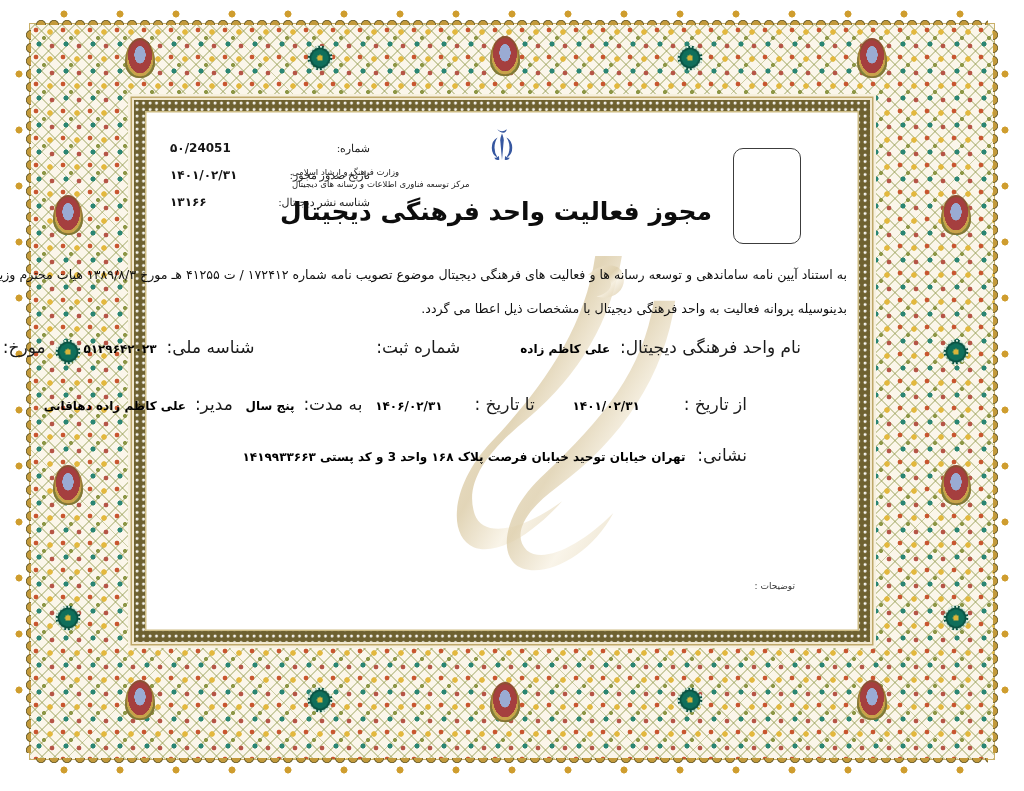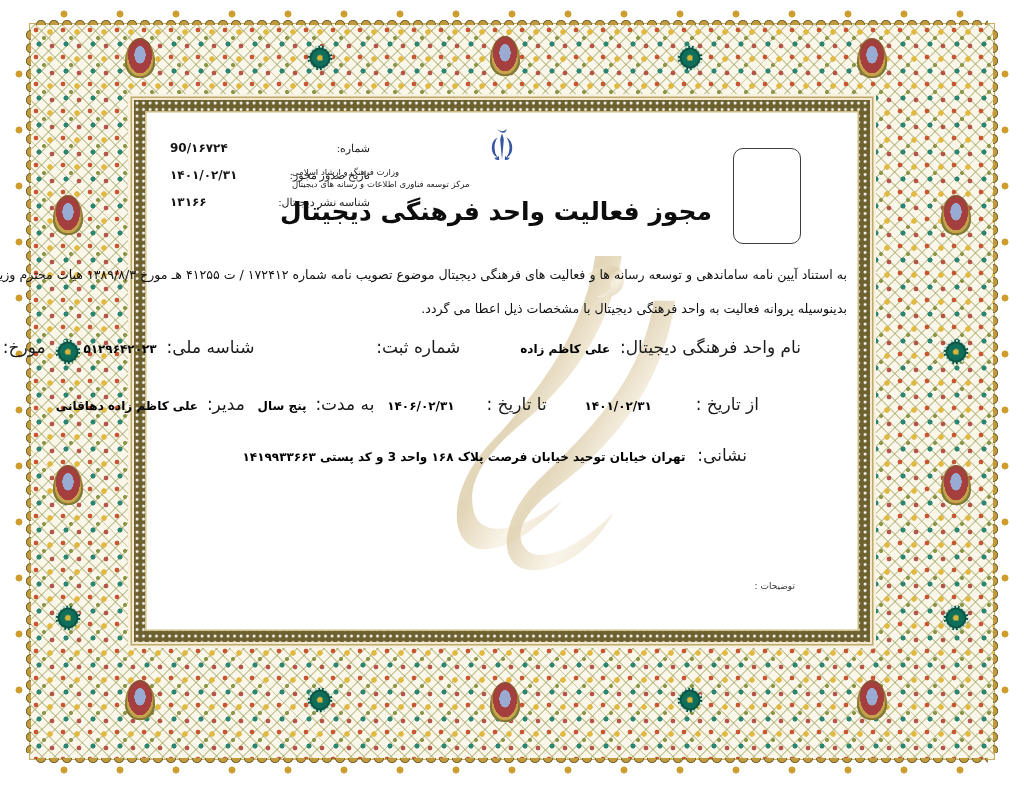--- a/index.html
+++ b/index.html
@@ -62,21 +62,21 @@
 
   .photo-box{position:absolute;left:588px;top:37px;width:68px;height:96px;border:1px solid #3c3c3c;border-radius:10px;background:#fff;z-index:2;}
 
   .intro{position:absolute;top:147px;right:12px;left:12px;z-index:2;text-align:right;}
   .intro-line{font-size:12.6px;line-height:34px;white-space:nowrap;color:#101010;}
 
   .fieldrow{position:absolute;z-index:2;white-space:nowrap;font-size:12px;}
   .flabel{font-size:17px;color:#1a1a1a;text-align:right;}
   .fvalue{font-weight:bold;font-size:12px;color:#000;}
   .row1{top:226px;right:58px;left:10px;}
-  .row2{top:283px;right:100px;left:10px;}
+  .row2{top:283px;right:112px;left:10px;}
   .row3{top:334px;right:112px;left:10px;}
 
   .notes-heading{position:absolute;top:470px;right:64px;font-size:9px;color:#333;z-index:2;}
   .note-line{position:absolute;right:14px;left:14px;text-align:right;font-size:8.6px;color:#3a3a3a;white-space:nowrap;z-index:2;}
   .note-1{top:470px;}
   .note-2{top:496px;}
 </style>
 </head>
 <body>
 
@@ -126,21 +126,21 @@
           </linearGradient>
         </defs>
         <path d="M208 0 C 198 60 168 112 120 152 C 82 183 60 212 70 242 C 78 264 112 259 152 230 C 122 263 90 281 69 273 C 44 262 48 214 86 174 C 131 126 173 70 183 0 Z" fill="url(#wg)" opacity="0.85"></path>
         <path d="M258 42 C 248 112 208 172 148 216 C 118 238 104 261 119 276 C 135 289 170 271 200 241 C 180 279 140 301 115 293 C 90 284 96 240 136 204 C 190 153 228 107 238 42 Z" fill="url(#wg)" opacity="0.8"></path>
         <path d="M176 18 c 14 -14 34 -12 34 4 c 0 12 -12 20 -26 16 c 10 -2 16 -9 13 -14 c -3 -6 -13 -8 -21 -6 z" fill="url(#wg)" opacity="0.8"></path>
       </svg>
 
       <div class="meta">
         <div class="meta-row">
           <span class="meta-label">شماره:</span>
-          <span class="meta-value">90/۱۶۷۲۴</span>
+          <span class="meta-value">۵۰/24051</span>
         </div>
         <div class="meta-row">
           <span class="meta-label">تاریخ صدور مجوز:</span>
           <span class="meta-value">۱۴۰۱/۰۲/۳۱</span>
         </div>
         <div class="meta-row">
           <span class="meta-label">شناسه نشر دیجیتال:</span>
           <span class="meta-value">۱۳۱۶۶</span>
         </div>
       </div>

